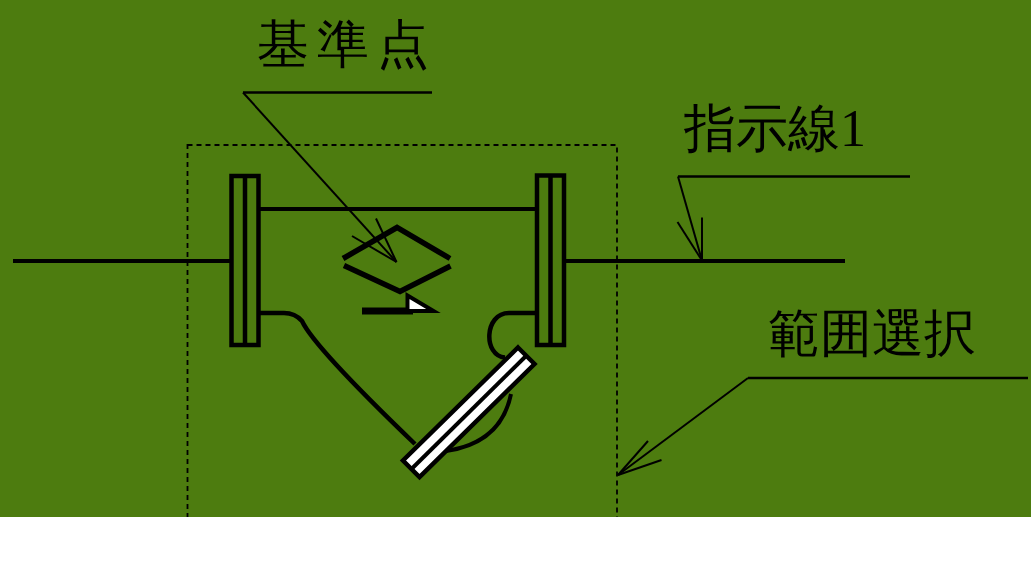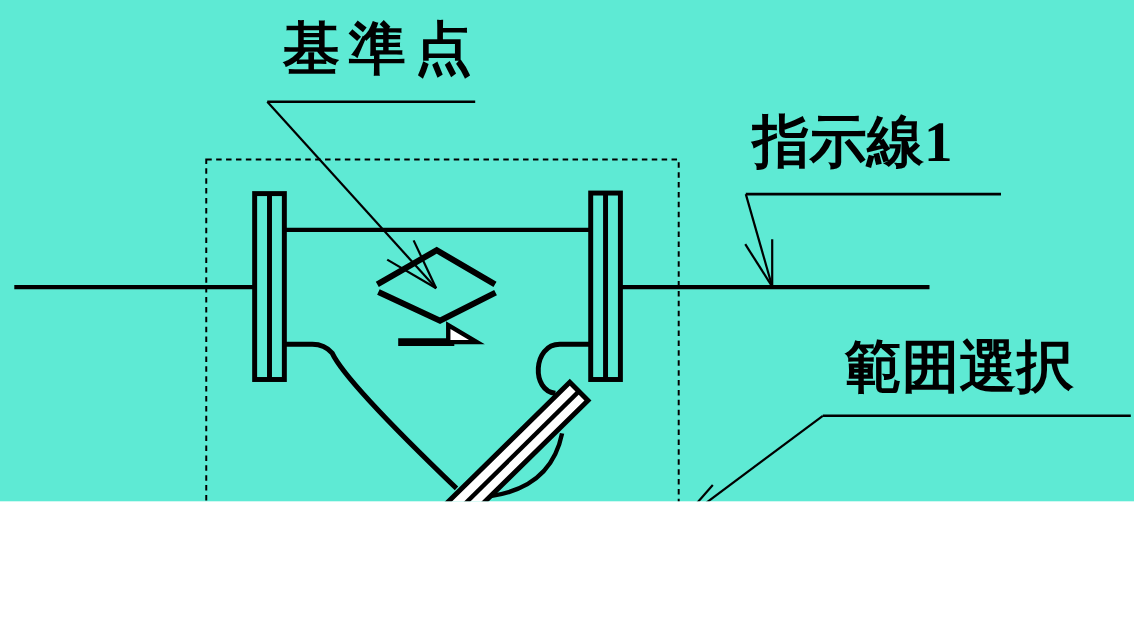--- a/index.html
+++ b/index.html
@@ -3,24 +3,23 @@
 <meta charset="utf-8">
 <style>
   html, body {
     margin: 0;
     padding: 0;
     background: #ffffff;
   }
   .stage {
     position: relative;
     width: 1031px;
-    height: 456px;
-    background: #5eead4;
+    height: 517px;
+    background: #4d7c0f;
     overflow: hidden;
-    font-weight: bold;
   }
   svg.drawing {
     position: absolute;
     left: 0;
     top: 0;
     width: 1031px;
     height: 565px;
   }
   .cad-label {
     font-family: "Liberation Serif", "DejaVu Serif", serif;

